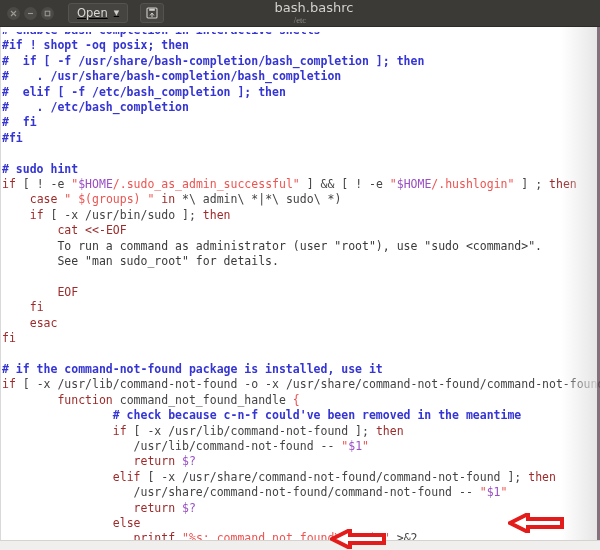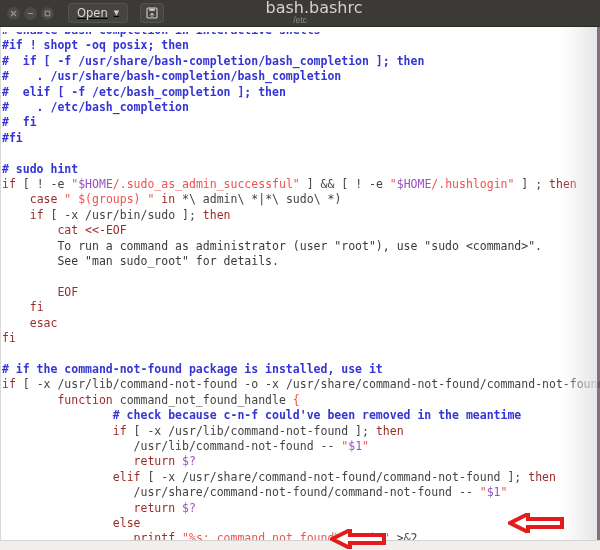--- a/index.html
+++ b/index.html
@@ -36,22 +36,22 @@
     width:24px; height:20px;
     border:1px solid #55534e; border-radius:3px;
     background:#454440;
     display:flex; align-items:center; justify-content:center;
   }
 
   #title-block {
     position:absolute; left:0; top:1px; width:600px;
     text-align:center; pointer-events:none;
   }
-  #doc-title { color:#d3d2ce; font-size:16px; line-height:14px; font-family:"DejaVu Sans", sans-serif;padding-left:28px; }
-  #doc-path  { color:#8d8c87; font-size:8.5px; line-height:10px; font-family:Liberation Sans, sans-serif; }
+  #doc-title { color:#d3d2ce; font-size:13px; line-height:14px; font-family:"DejaVu Sans", sans-serif;padding-left:28px; }
+  #doc-path  { color:#8d8c87; font-size:8.5px; line-height:10px; font-family:Liberation Serif, serif; }
 
   
   #editor {
     position:absolute; left:0; top:32px; width:600px; height:513px;
     background:#ffffff; overflow:hidden;
   }
   #code {
     position:absolute; left:0; top:-9px;
     width:900px;
     font-family:"DejaVu Sans Mono", monospace;

